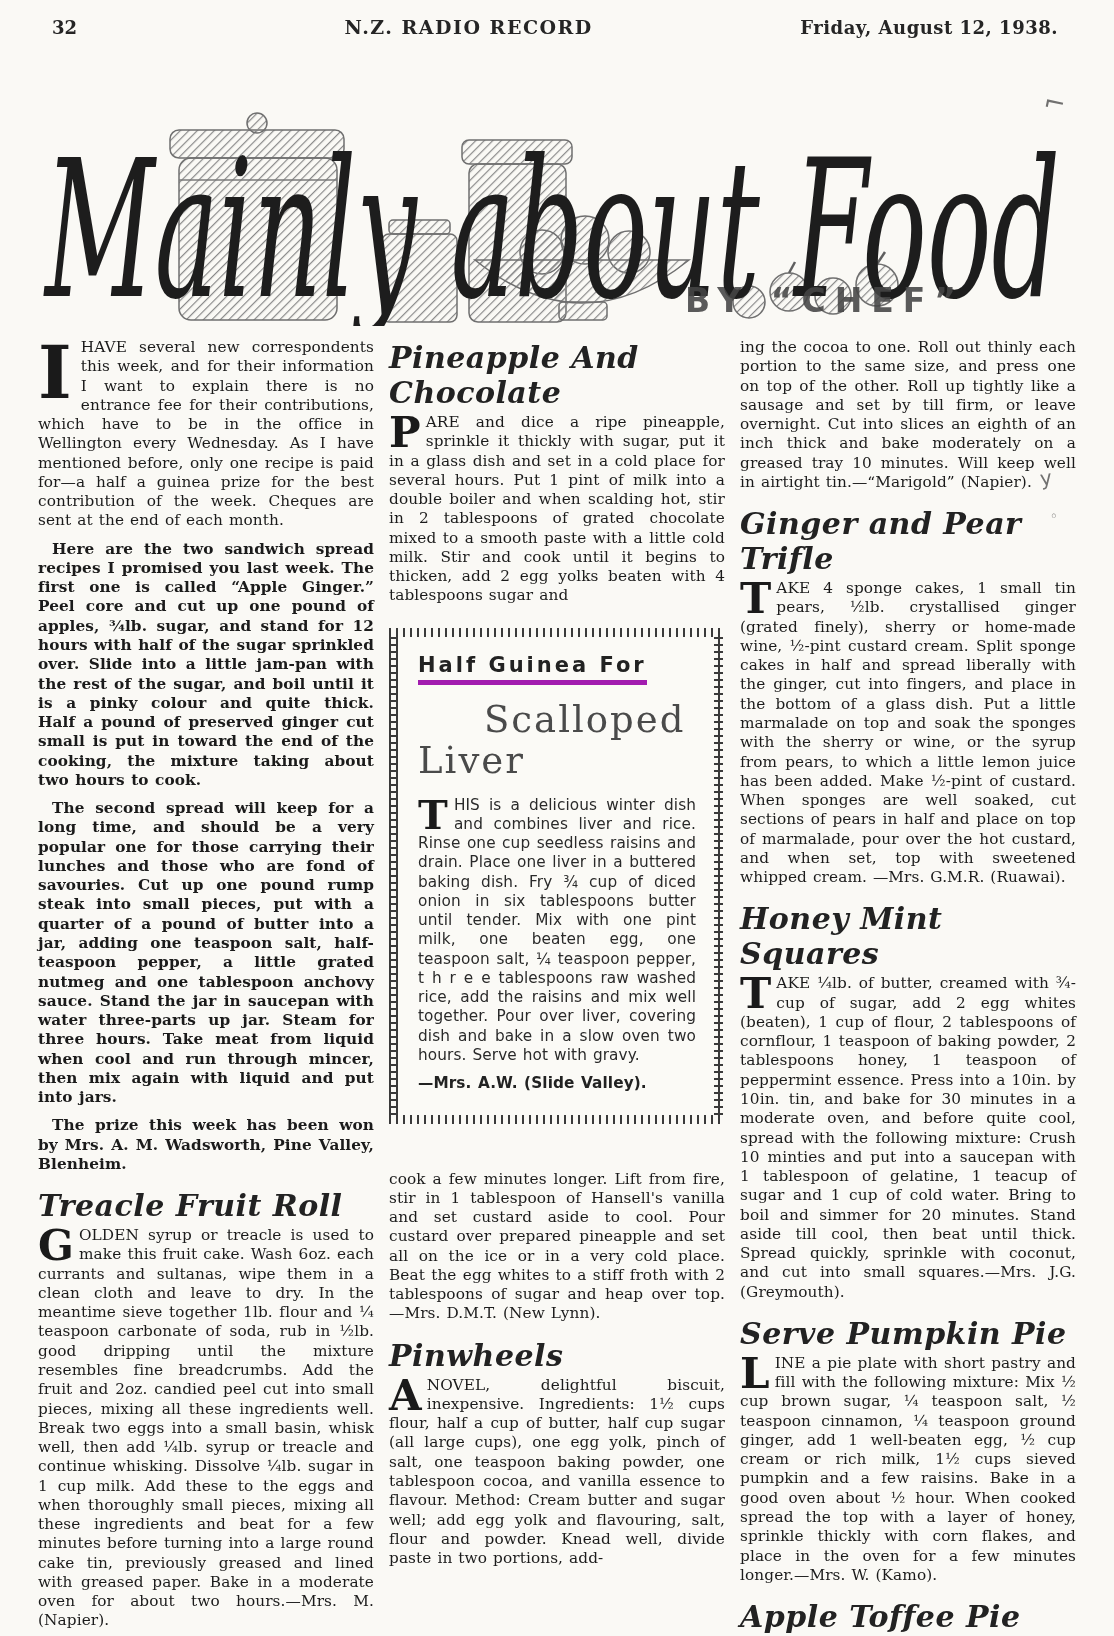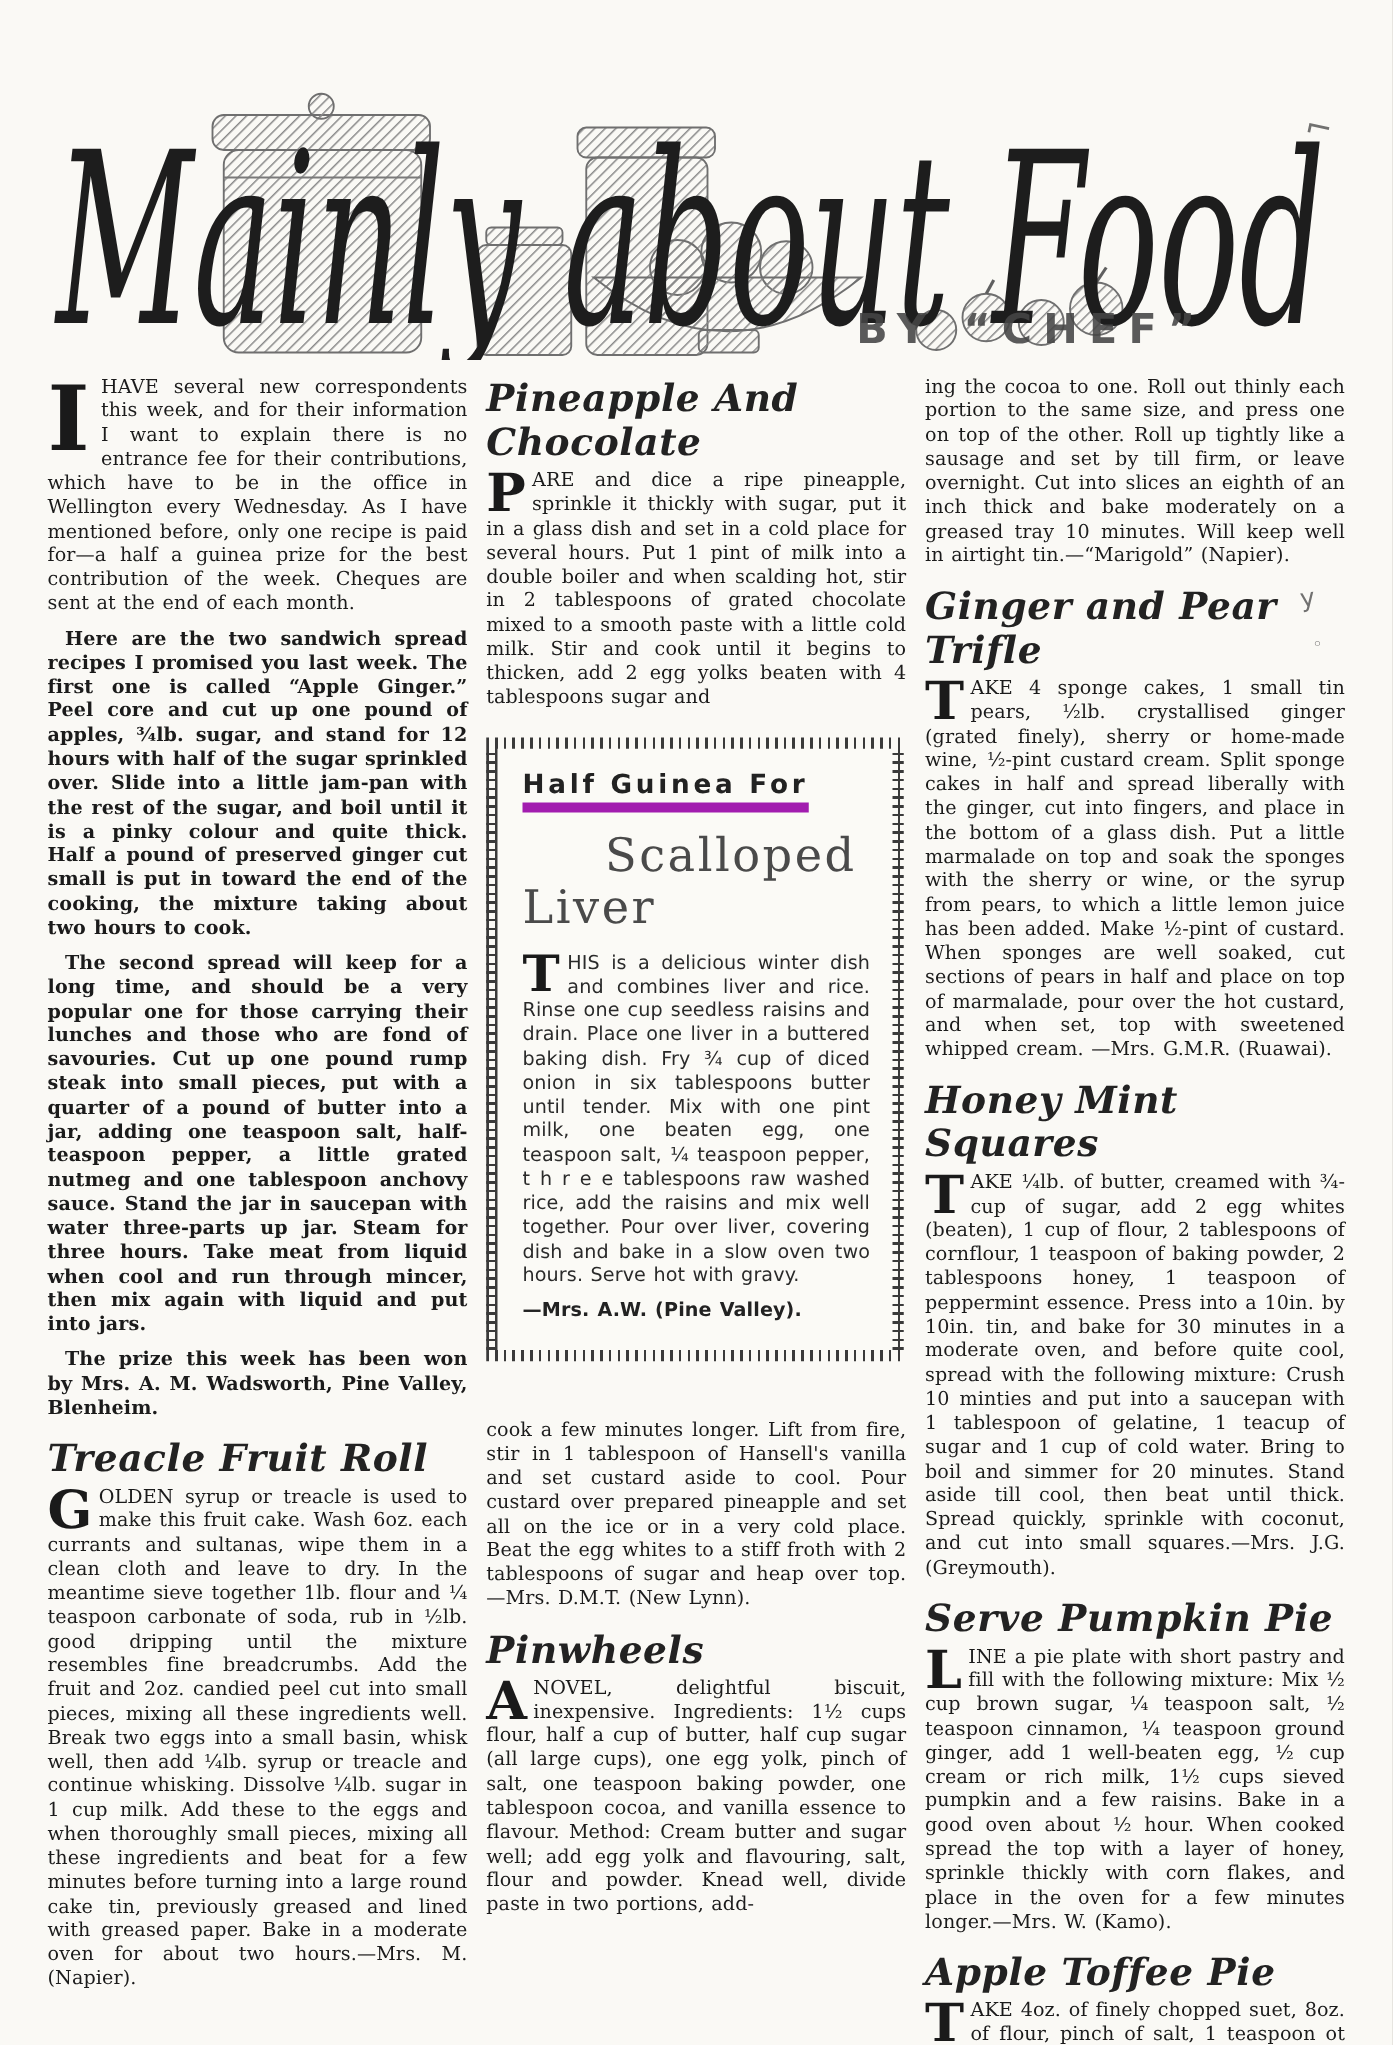--- a/index.html
+++ b/index.html
@@ -58,21 +58,21 @@
     padding:0 9px;
   }
   .guinea-inner{
     background:#fbfaf6;
     padding:16px 18px 12px 20px;
     font-family:"DejaVu Sans", sans-serif;
   }
   .guinea-kicker{
     display:inline-block;
     font-size:21px;font-weight:bold;letter-spacing:3px;color:#222;
-    border-bottom:8px solid #a21caf;
+    border-bottom:5px solid #a21caf;
     padding-bottom:3px;margin-bottom:14px;
   }
   .guinea-title{font-family:"DejaVu Serif", serif;color:#4a4a4a;line-height:1.12;margin-bottom:14px;}
   .guinea-title .t1{display:block;font-size:37px;letter-spacing:2px;}
   .guinea-title .t2{display:block;font-size:37px;letter-spacing:2px;margin-left:66px;}
   .guinea-title .t3{display:block;font-size:37px;letter-spacing:2px;text-align:left;}
   .guinea-body{
     font-size:16.8px;line-height:1.31;text-align:justify;
     color:#2a2a2a;word-spacing:1px;margin:0 0 10px 0;
   }
@@ -83,20 +83,25 @@
   .artifact{position:absolute;color:#444;opacity:.75;font-family:"DejaVu Sans", sans-serif;}
   .artifact.a1{right:48px;top:88px;font-size:26px;transform:rotate(12deg);}
   .artifact.a2{right:62px;top:466px;font-size:20px;transform:rotate(-8deg);}
   .artifact.a3{right:56px;top:508px;font-size:14px;}
 </style>
 </head>
 <body>
 
 <div class="page">
 
+  <div class="running-header">
+    <span>32</span>
+    <span class="pub">N.Z. RADIO RECORD</span>
+    <span class="date">Friday, August 12, 1938.</span>
+  </div>
 
   <svg class="masthead" viewBox="0 0 1040 282" xmlns="http://www.w3.org/2000/svg">
     <defs>
       <pattern id="hatch" patternUnits="userSpaceOnUse" width="6" height="6" patternTransform="rotate(45)">
         <line x1="0" y1="0" x2="0" y2="6" stroke="#8a8a8a" stroke-width="2.4"></line>
       </pattern>
     </defs>
 
     <g stroke="#6f6f6f" stroke-width="1.5">
       <rect x="133" y="86" width="174" height="28" rx="9" fill="url(#hatch)"></rect>
@@ -152,21 +157,21 @@
 
       <div class="guinea-frame-v">
         <div class="guinea-frame-h">
           <div class="guinea-inner">
             <span class="guinea-kicker">Half Guinea For</span>
             <div class="guinea-title">
               <span class="t2">Scalloped</span>
               <span class="t3">Liver</span>
             </div>
             <p class="guinea-body"><span class="dropcap">T</span><span>HIS is a delicious winter dish and combines liver and rice. Rinse one cup seedless raisins and drain.  Place one liver in a buttered baking dish.  Fry ¾ cup of diced onion in six tablespoons butter until tender.  Mix with one pint milk, one beaten egg, one teaspoon salt, ¼ teaspoon pepper, t h r e e tablespoons raw washed rice, add the raisins and mix well together.  Pour over liver, covering dish and bake in a slow oven two hours.  Serve hot with gravy.</span></p>
-            <p class="guinea-attrib">—Mrs. A.W. (Pine Valley).</p>
+            <p class="guinea-attrib">—Mrs. A.W. (Slide Valley).</p>
           </div>
         </div>
       </div>
 
       <p class="after-box"><span>cook a few minutes longer.  Lift from fire, stir in 1 tablespoon of Hansell's vanilla and set custard aside to cool. Pour custard over prepared pineapple and set all on the ice or in a very cold place.  Beat the egg whites to a stiff froth with 2 tablespoons of sugar and heap over top.—Mrs. D.M.T. (New Lynn).</span></p>
       <h3>Pinwheels</h3>
       <p><span class="dropcap">A</span><span>NOVEL, delightful biscuit, inexpensive. Ingredients: 1½ cups flour, half a cup of butter, half cup sugar (all large cups), one egg yolk, pinch of salt, one teaspoon baking powder, one tablespoon cocoa, and vanilla essence to flavour.  Method: Cream butter and sugar well; add egg yolk and flavouring, salt, flour and powder.  Knead well, divide paste in two portions, add-</span></p>
     </div>
 
     <div class="col">

